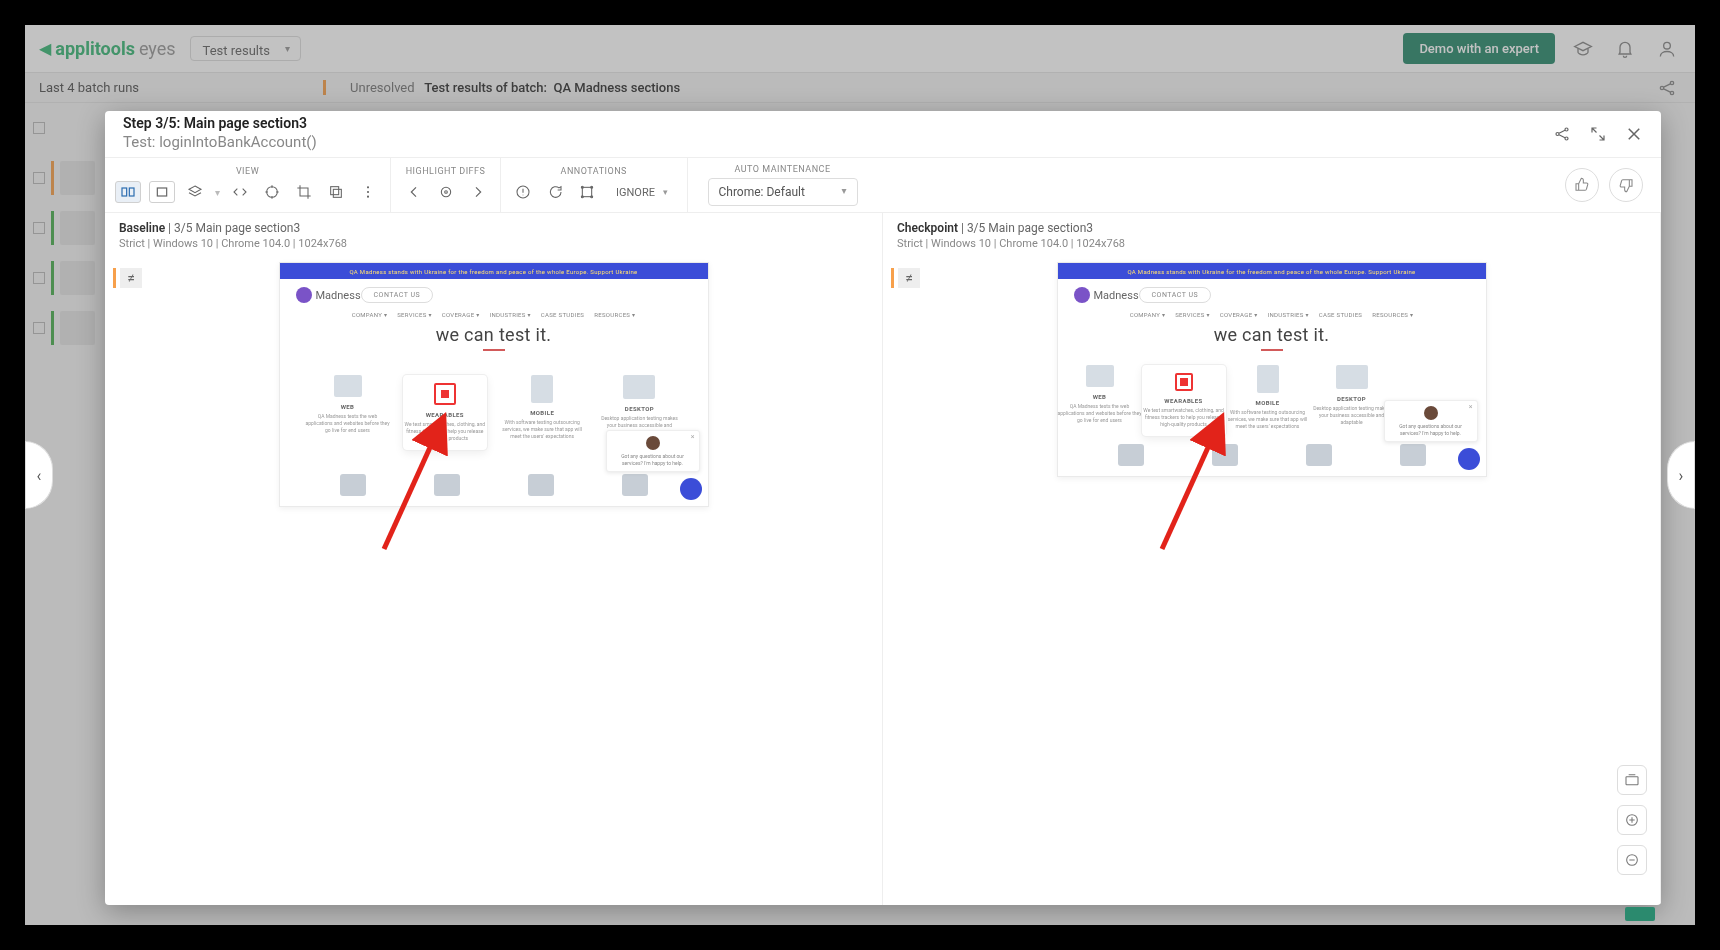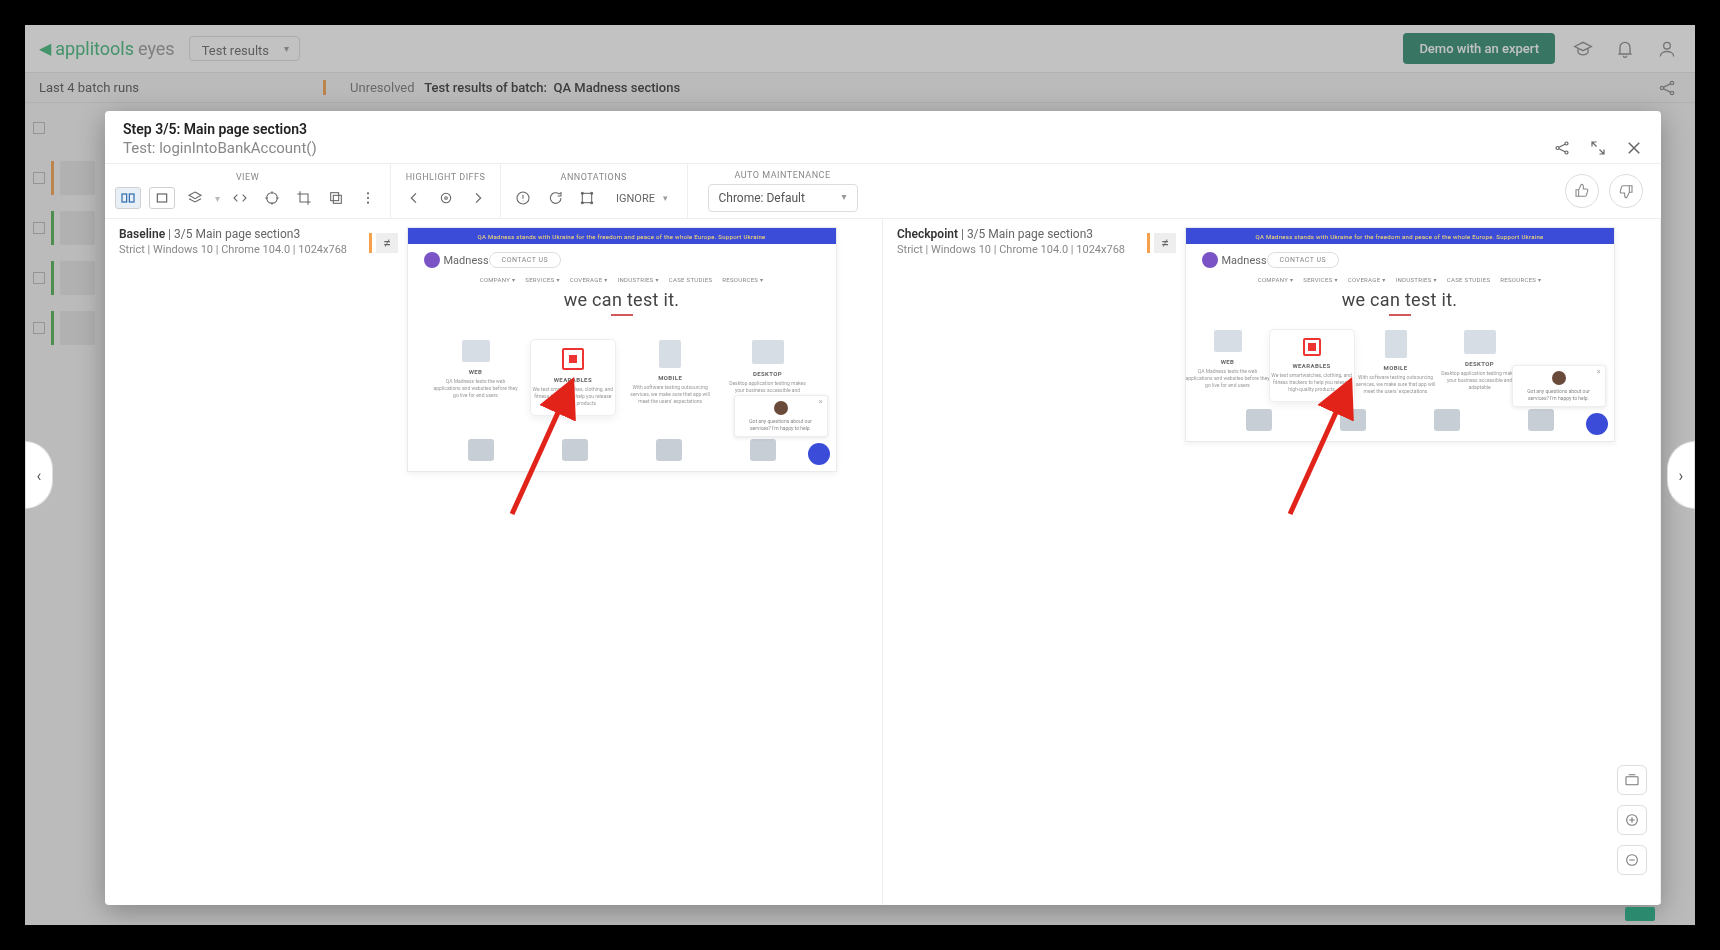--- a/index.html
+++ b/index.html
@@ -4,21 +4,21 @@
 <style>
 * { margin:0; padding:0; box-sizing:border-box; font-family:-apple-system,BlinkMacSystemFont,'Segoe UI',Roboto,sans-serif; }
 body { background:#000; display:flex; align-items:center; justify-content:center; min-height:100vh; }
 .frame { width:1720px; height:950px; background:#000; position:relative; padding:25px; }
 .app { width:100%; height:100%; background:#f5f5f5; position:relative; overflow:hidden; }
 
 
 .header { height:48px; background:#fff; border-bottom:1px solid #e5e5e5; display:flex; align-items:center; padding:0 14px; gap:14px; }
 .logo { display:flex; align-items:center; gap:4px; font-size:18px; font-weight:500; }
 .logo-mark { color:#3cb878; font-size:16px; }
-.logo-text1 { color:#3cb878; font-weight:400; }
+.logo-text1 { color:#3cb878; font-weight:700; }
 .logo-text2 { color:#999; font-weight:400; }
 .select-box { border:1px solid #ddd; border-radius:4px; padding:6px 30px 2px 12px; color:#666; font-size:13px; position:relative; background:#fff; }
 .select-box::after { content:'▾'; position:absolute; right:10px; color:#999; font-size:10px; }
 .header-spacer { flex:1; }
 .demo-btn { background:#2b8a6e; color:#fff; border:none; padding:8px 16px; border-radius:4px; font-size:13px; font-weight:500; cursor:pointer; }
 .header-icon { width:28px; height:28px; display:flex; align-items:center; justify-content:center; color:#888; cursor:pointer; }
 .header-icon svg { width:20px; height:20px; }
 
 
 .subheader { height:30px; background:#f4f4f4; border-bottom:1px solid #e5e5e5; display:flex; align-items:center; padding:0 14px; gap:12px; font-size:13px; color:#555; }
@@ -32,21 +32,21 @@
 .leftstrip .cb { width:12px; height:12px; border:1px solid #bbb; }
 .leftstrip .bar { width:4px; height:34px; background:#4caf50; }
 .leftstrip .bar.orange { background:#f7a04b; }
 .leftstrip .dots { width:36px; height:34px; background:#e5e5e5; border-radius:2px; }
 
 
 .overlay { position:absolute; inset:0; background:rgba(80,80,80,.35); }
 .modal { position:absolute; top:86px; left:80px; right:34px; bottom:20px; background:#fff; border-radius:4px; box-shadow:0 6px 28px rgba(0,0,0,.3); display:flex; flex-direction:column; overflow:hidden; }
 
 
-.modal-head { padding:10px 18px 6px; display:flex; align-items:flex-end; }
+.modal-head { padding:4px 18px 6px; display:flex; align-items:center; }
 .modal-head .titles { flex:1; }
 .modal-head .step { font-size:14px; font-weight:600; color:#222; }
 .modal-head .test { font-size:15px; color:#888; margin-top:2px; }
 .modal-head .actions { display:flex; gap:18px; align-items:center; padding-top:2px; }
 .modal-head .actions .ic { width:18px; height:18px; color:#666; cursor:pointer; }
 .modal-head .actions svg { width:100%; height:100%; }
 
 
 .toolbar { display:flex; align-items:stretch; border-top:1px solid #eee; border-bottom:1px solid #eee; height:56px; }
 .tgroup { display:flex; flex-direction:column; align-items:center; justify-content:center; border-right:1px solid #eee; padding:0 10px; gap:4px; }
@@ -59,21 +59,21 @@
 .ignore { font-size:11px; color:#666; padding:4px 8px; border:1px solid transparent; border-radius:3px; display:flex; align-items:center; gap:8px; cursor:pointer; }
 .select-scope { border:1px solid #ddd; border-radius:4px; padding:6px 28px 6px 10px; color:#555; font-size:12px; position:relative; min-width:150px; }
 .select-scope::after { content:'▾'; position:absolute; right:10px; color:#999; font-size:10px; }
 .toolbar-spacer { flex:1; }
 .thumbs-group { display:flex; align-items:center; gap:10px; padding:0 18px; }
 .thumb-btn { width:34px; height:34px; border:1px solid #ddd; border-radius:50%; display:flex; align-items:center; justify-content:center; color:#888; cursor:pointer; }
 .thumb-btn svg { width:16px; height:16px; }
 
 
 .compare { flex:1; display:flex; position:relative; }
-.pane { flex:1; display:flex; flex-direction:row; border-right:1px solid #eee; }
+.pane { flex:1; display:flex; flex-direction:column; border-right:1px solid #eee; }
 .pane:last-child { border-right:none; }
 .pane-head { padding:8px 14px 4px; font-size:12px; color:#666; }
 .pane-head .title { color:#333; font-weight:600; }
 .pane-head .sub { color:#888; font-size:11px; margin-top:2px; }
 .pane-body { flex:1; display:flex; align-items:flex-start; justify-content:center; padding:8px 14px; position:relative; }
 
 
 .diffpill { position:absolute; top:14px; left:8px; display:flex; align-items:center; }
 .diffpill .bar { width:3px; height:20px; background:#f7a04b; }
 .diffpill .chip { width:22px; height:20px; background:#eee; display:flex; align-items:center; justify-content:center; color:#666; font-size:14px; margin-left:4px; }

